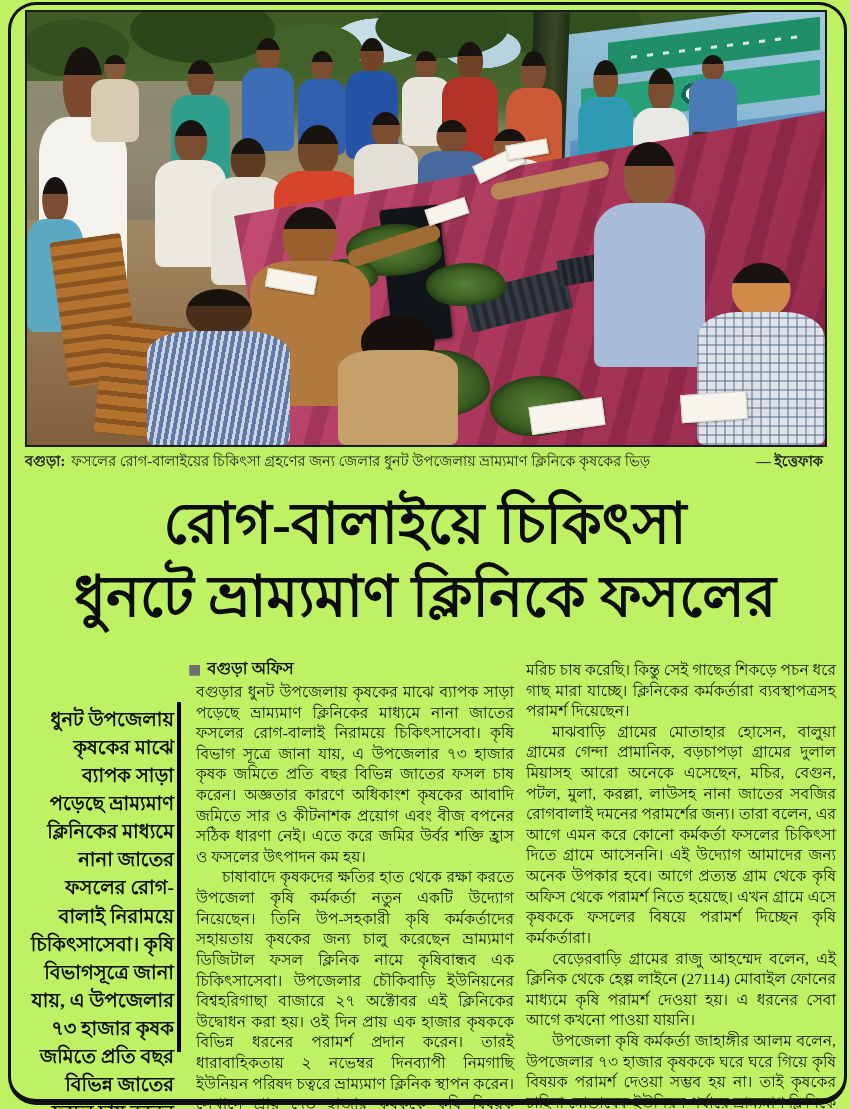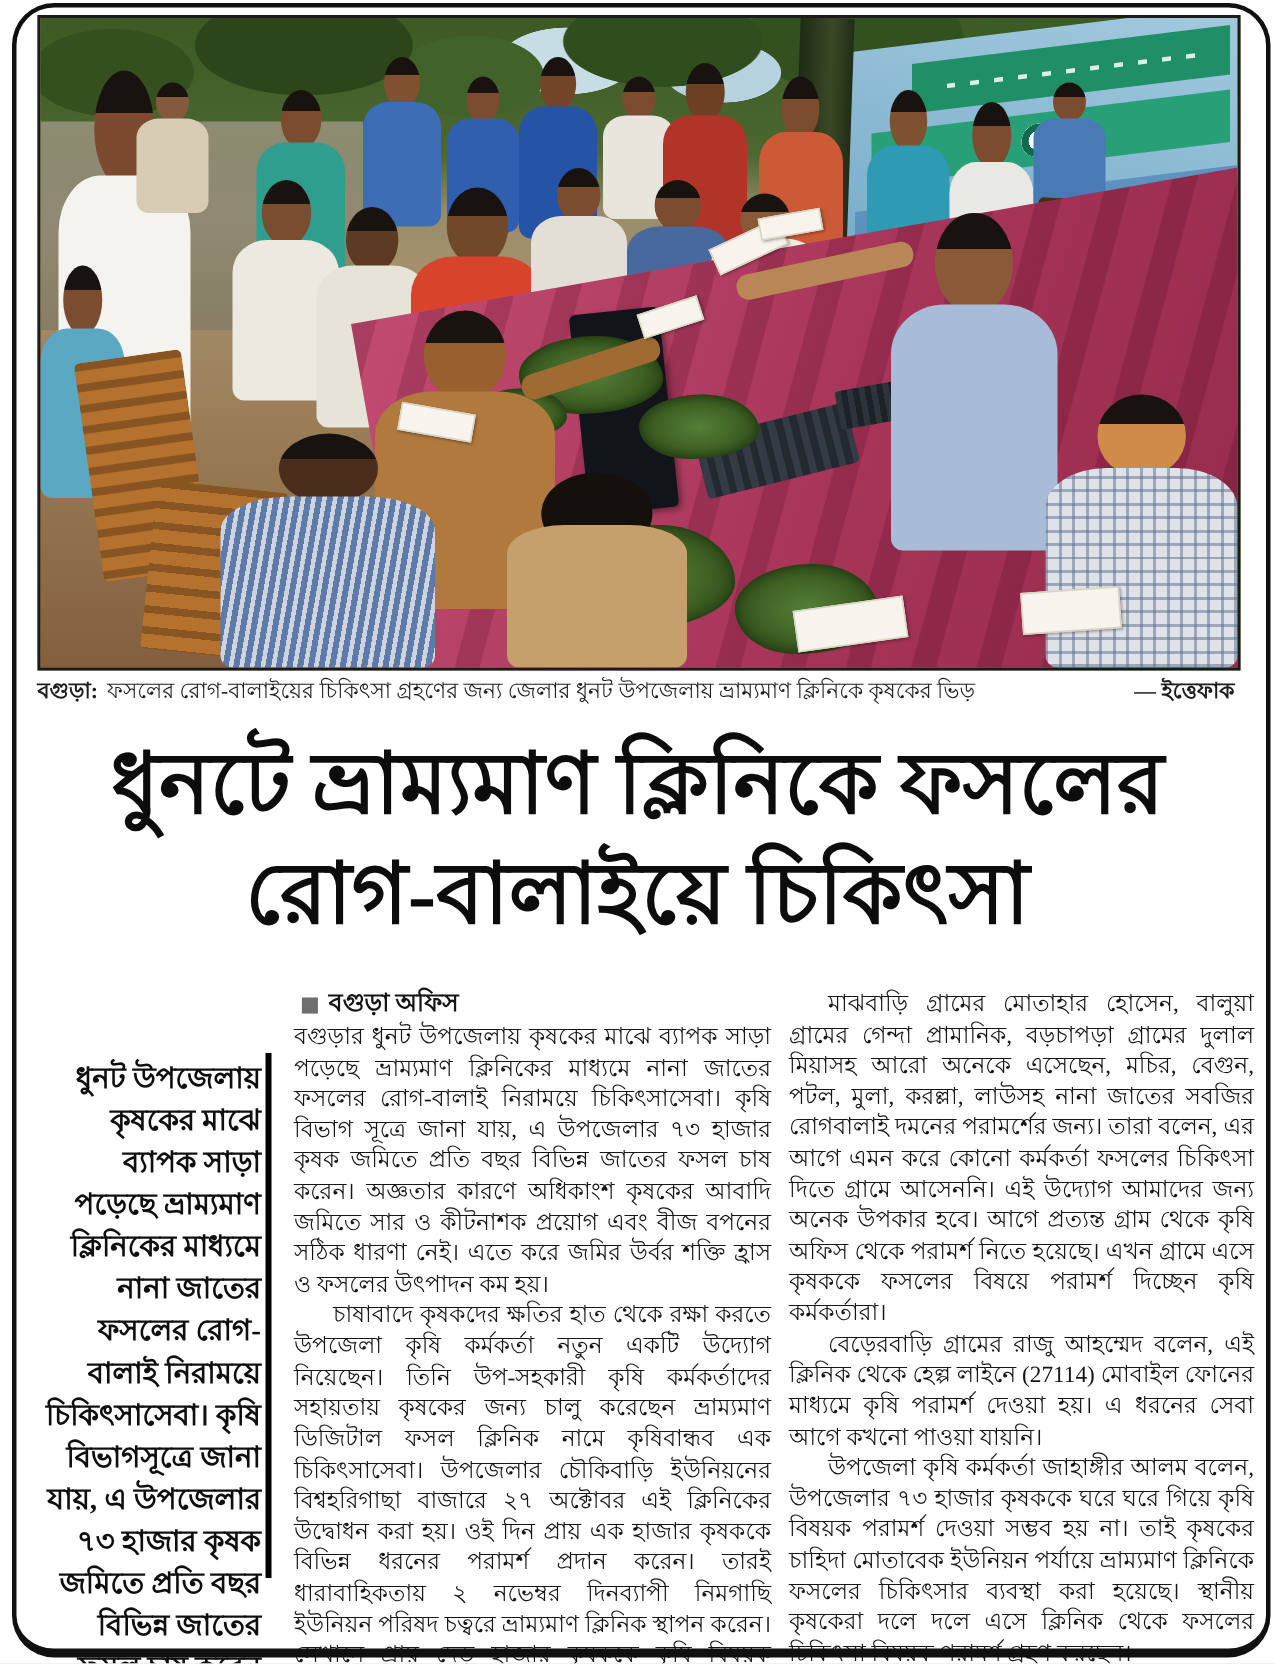--- a/index.html
+++ b/index.html
@@ -1,16 +1,16 @@
 <!DOCTYPE html>
 <html lang="bn"><head>
 <meta charset="utf-8">
 <style>
   html,body{margin:0;padding:0;background:#e8e8e8;}
-  .page{position:relative;width:850px;height:1109px;background:#ffffff;overflow:hidden;
+  .page{position:relative;width:850px;height:1109px;background:#bef264;overflow:hidden;
         font-family:"Liberation Serif","DejaVu Serif",serif;color:#111;}
   .page-frame{position:absolute;left:8px;top:2px;width:833px;height:1094px;
         border:3px solid #101010;border-bottom-width:6px;border-radius:28px;pointer-events:none;z-index:40;}
 
   
   .photo{position:absolute;left:25px;top:10px;width:798px;height:433px;border:2px solid #1b1b1b;
          overflow:hidden;background:#97815f;z-index:10;}
   .ph-base{position:absolute;inset:0;background:linear-gradient(180deg,#55673f 0%,#6d7a4f 10%,#8d8a68 22%,#a3906c 38%,#9a7e58 62%,#835f3e 100%);}
   .foliage{position:absolute;left:0;top:0;width:100%;height:30%;
     background:
@@ -77,21 +77,21 @@
         align-items:flex-start;font-size:14.5px;line-height:1.35;color:#1d1d1d;z-index:10;}
   .caption-left{font-weight:500;}
   .caption-prefix{font-weight:700;margin-right:6px;}
   .caption-credit{font-weight:700;white-space:nowrap;margin-left:18px;}
 
   
   .headline{position:absolute;left:20px;right:20px;top:488px;text-align:center;font-weight:800;
         font-size:57px;line-height:1.28;color:#0c0c0c;z-index:10;letter-spacing:0;}
 
   
-  .byline{position:absolute;left:200px;top:656px;width:318px;font-size:16.5px;font-weight:700;color:#141414;z-index:10;}
+  .byline{position:absolute;left:188px;top:656px;width:318px;font-size:16.5px;font-weight:700;color:#141414;z-index:10;}
   .byline-marker{color:#6f6f6f;font-size:14px;margin-right:6px;font-family:"DejaVu Sans",sans-serif;}
   .quote{position:absolute;left:25px;top:706px;width:149px;text-align:right;font-size:19.5px;
         line-height:1.44;font-weight:600;color:#0e0e0e;z-index:10;}
   .quote-rule{position:absolute;left:177px;top:702px;width:4px;height:350px;background:#000;z-index:10;}
   .col{position:absolute;font-size:15.5px;line-height:1.33;text-align:justify;color:#151515;z-index:10;}
   .col-mid{left:196px;top:682px;width:318px;}
   .col-right{left:526px;top:660px;width:310px;}
   .col p{margin:0;}
   .col p.indent{text-indent:26px;}
 </style>
@@ -168,34 +168,35 @@
   </div>
 
   <div class="caption-row">
     <div class="caption-left">
       <span class="caption-prefix">বগুড়া:</span><span>ফসলের রোগ-বালাইয়ের চিকিৎসা গ্রহণের জন্য জেলার ধুনট উপজেলায় ভ্রাম্যমাণ ক্লিনিকে কৃষকের ভিড়</span>
     </div>
     <div class="caption-credit">— ইত্তেফাক</div>
   </div>
 
   <div class="headline">
+    <div>রোগ-বালাইয়ে চিকিৎসা</div>
     <div>ধুনটে ভ্রাম্যমাণ ক্লিনিকে ফসলের</div>
-    <div>রোগ-বালাইয়ে চিকিৎসা</div>
   </div>
 
   <div class="byline">
     <span class="byline-marker">■</span><span>বগুড়া অফিস</span>
   </div>
 
   <div class="quote">ধুনট উপজেলায় কৃষকের মাঝে ব্যাপক সাড়া পড়েছে ভ্রাম্যমাণ ক্লিনিকের মাধ্যমে নানা জাতের ফসলের রোগ-বালাই নিরাময়ে চিকিৎসাসেবা। কৃষি বিভাগসূত্রে জানা যায়, এ উপজেলার ৭৩ হাজার কৃষক জমিতে প্রতি বছর বিভিন্ন জাতের ফসল চাষ করেন</div>
   <div class="quote-rule"></div>
 
   <div class="col col-mid">
     <p>বগুড়ার ধুনট উপজেলায় কৃষকের মাঝে ব্যাপক সাড়া পড়েছে ভ্রাম্যমাণ ক্লিনিকের মাধ্যমে নানা জাতের ফসলের রোগ-বালাই নিরাময়ে চিকিৎসাসেবা। কৃষি বিভাগ সূত্রে জানা যায়, এ উপজেলার ৭৩ হাজার কৃষক জমিতে প্রতি বছর বিভিন্ন জাতের ফসল চাষ করেন। অজ্ঞতার কারণে অধিকাংশ কৃষকের আবাদি জমিতে সার ও কীটনাশক প্রয়োগ এবং বীজ বপনের সঠিক ধারণা নেই। এতে করে জমির উর্বর শক্তি হ্রাস ও ফসলের উৎপাদন কম হয়।</p>
     <p class="indent">চাষাবাদে কৃষকদের ক্ষতির হাত থেকে রক্ষা করতে উপজেলা কৃষি কর্মকর্তা নতুন একটি উদ্যোগ নিয়েছেন। তিনি উপ-সহকারী কৃষি কর্মকর্তাদের সহায়তায় কৃষকের জন্য চালু করেছেন ভ্রাম্যমাণ ডিজিটাল ফসল ক্লিনিক নামে কৃষিবান্ধব এক চিকিৎসাসেবা। উপজেলার চৌকিবাড়ি ইউনিয়নের বিশ্বহরিগাছা বাজারে ২৭ অক্টোবর এই ক্লিনিকের উদ্বোধন করা হয়। ওই দিন প্রায় এক হাজার কৃষককে বিভিন্ন ধরনের পরামর্শ প্রদান করেন। তারই ধারাবাহিকতায় ২ নভেম্বর দিনব্যাপী নিমগাছি ইউনিয়ন পরিষদ চত্বরে ভ্রাম্যমাণ ক্লিনিক স্থাপন করেন। সেখানে প্রায় দেড় হাজার কৃষককে কৃষি বিষয়ক পরামর্শ ও ব্যবস্থাপত্র প্রদান করেন।</p>
 
   </div>
   <div class="col col-right">
+    <p>মরিচ চাষ করেছি। কিন্তু সেই গাছের শিকড়ে পচন ধরে গাছ মারা যাচ্ছে। ক্লিনিকের কর্মকর্তারা ব্যবস্থাপত্রসহ পরামর্শ দিয়েছেন।</p>
     <p class="indent">মাঝবাড়ি গ্রামের মোতাহার হোসেন, বালুয়া গ্রামের গেন্দা প্রামানিক, বড়চাপড়া গ্রামের দুলাল মিয়াসহ আরো অনেকে এসেছেন, মচির, বেগুন, পটল, মুলা, করল্লা, লাউসহ নানা জাতের সবজির রোগবালাই দমনের পরামর্শের জন্য। তারা বলেন, এর আগে এমন করে কোনো কর্মকর্তা ফসলের চিকিৎসা দিতে গ্রামে আসেননি। এই উদ্যোগ আমাদের জন্য অনেক উপকার হবে। আগে প্রত্যন্ত গ্রাম থেকে কৃষি অফিস থেকে পরামর্শ নিতে হয়েছে। এখন গ্রামে এসে কৃষককে ফসলের বিষয়ে পরামর্শ দিচ্ছেন কৃষি কর্মকর্তারা।</p>
     <p class="indent">বেড়েরবাড়ি গ্রামের রাজু আহম্মেদ বলেন, এই ক্লিনিক থেকে হেল্প লাইনে (27114) মোবাইল ফোনের মাধ্যমে কৃষি পরামর্শ দেওয়া হয়। এ ধরনের সেবা আগে কখনো পাওয়া যায়নি।</p>
     <p class="indent">উপজেলা কৃষি কর্মকর্তা জাহাঙ্গীর আলম বলেন, উপজেলার ৭৩ হাজার কৃষককে ঘরে ঘরে গিয়ে কৃষি বিষয়ক পরামর্শ দেওয়া সম্ভব হয় না। তাই কৃষকের চাহিদা মোতাবেক ইউনিয়ন পর্যায়ে ভ্রাম্যমাণ ক্লিনিকে ফসলের চিকিৎসার ব্যবস্থা করা হয়েছে। স্থানীয় কৃষকেরা দলে দলে এসে ক্লিনিক থেকে ফসলের চিকিৎসা বিষয়ক পরামর্শ গ্রহণ করছেন।</p>
   </div>
 </div>
 
 </body></html>

